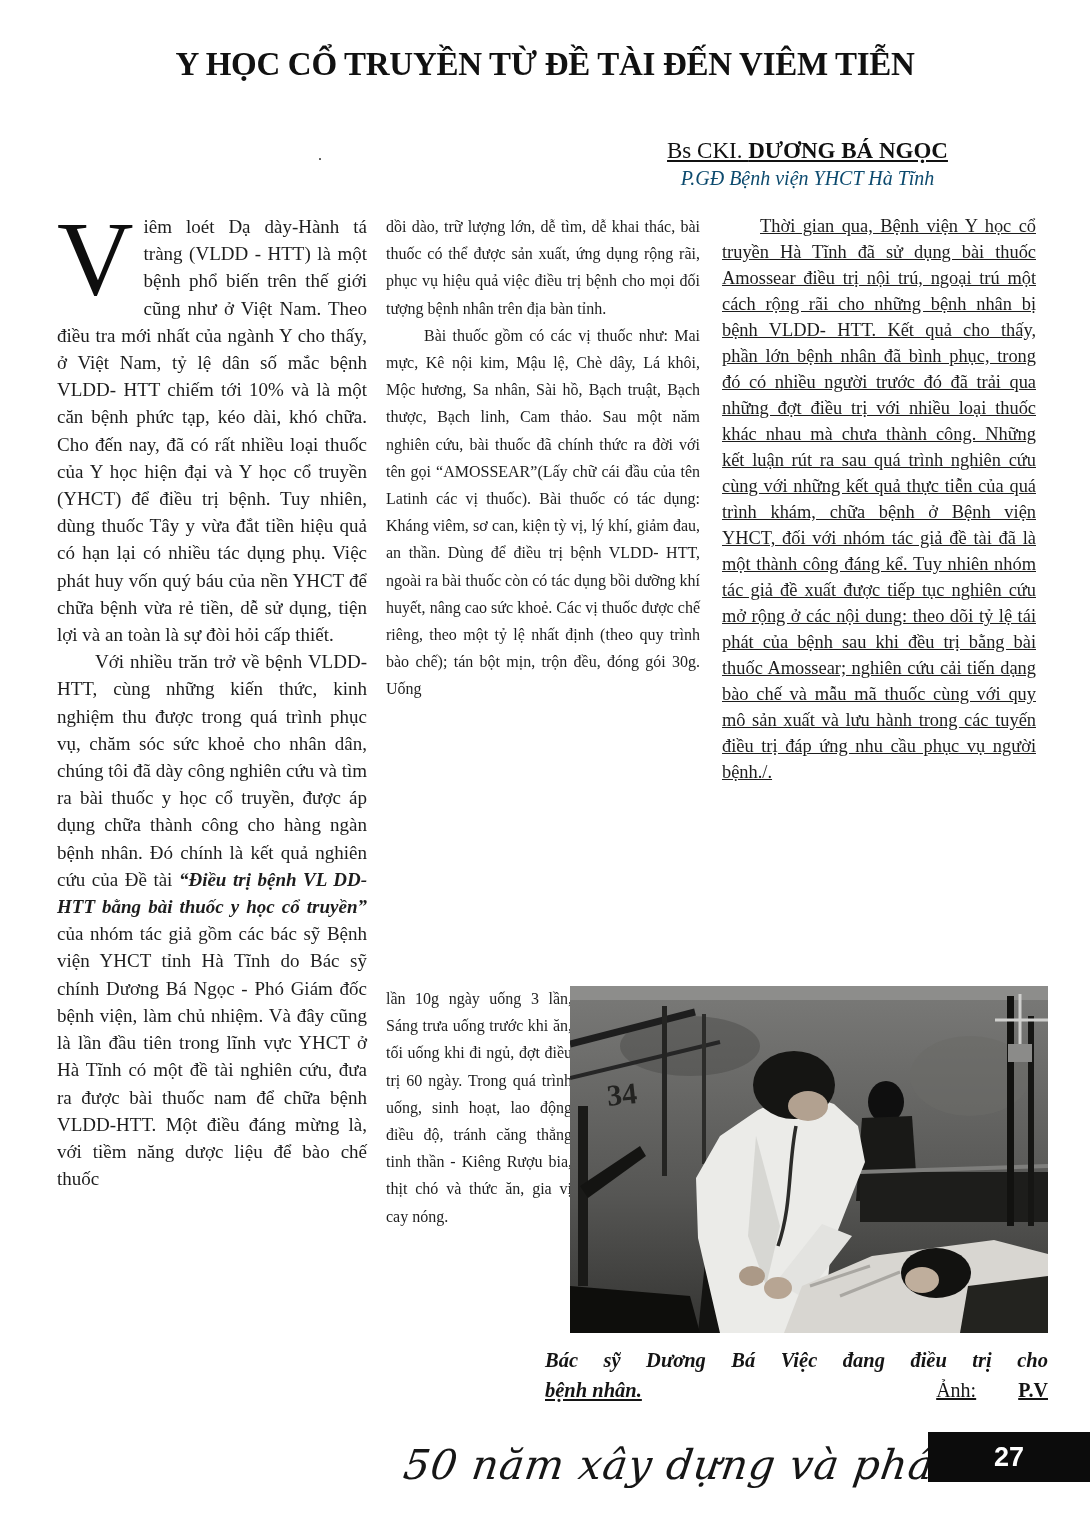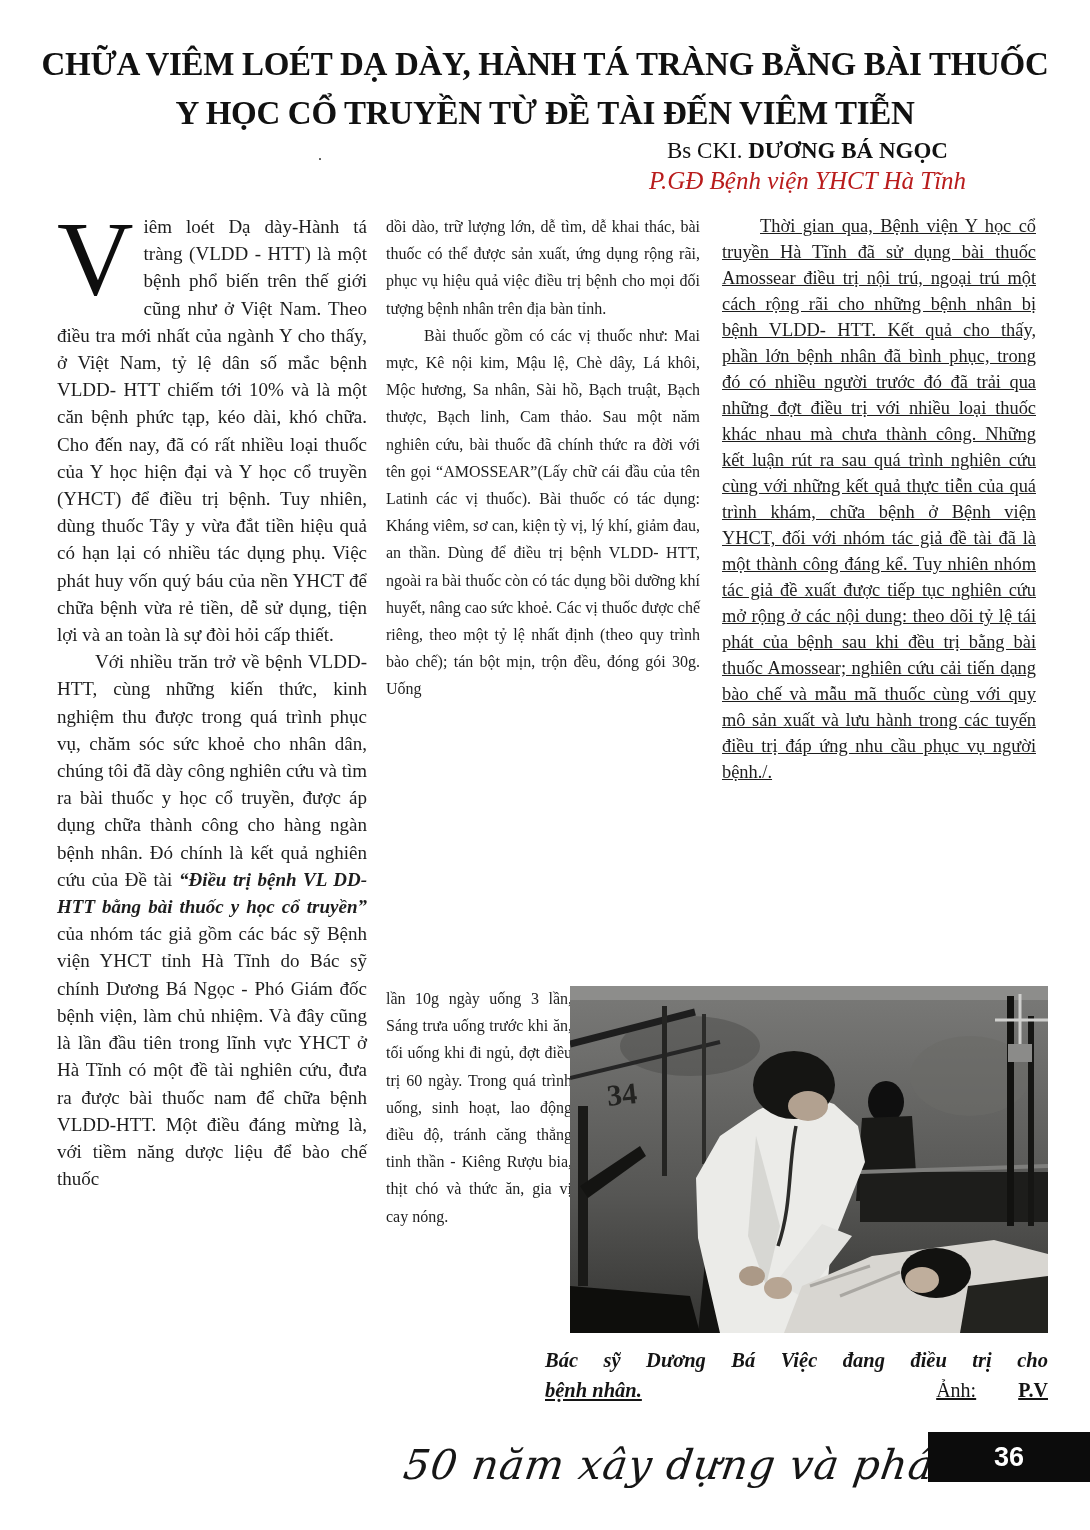--- a/index.html
+++ b/index.html
@@ -10,23 +10,23 @@
   }
   
   .title {
     position:absolute; top:40px; left:30px; right:30px; margin:0;
     text-align:center; font-weight:bold; font-size:33px; line-height:49px;
     letter-spacing:-0.3px; color:#111;
   }
   .title-line { display:block; }
   .scan-dot { position:absolute; left:318px; top:146px; font-size:16px; color:#333; }
   .byline { position:absolute; top:138px; left:600px; width:415px; text-align:center; }
-  .byline-name { font-size:23px; color:#111; }
+  .byline-name { font-size:23px; color:#111;text-decoration:underline; }
   .byline-name .bold { font-weight:bold; }
-  .byline-role { font-size:25px; font-style:italic; margin-top:3px; color:#b91c1c; }
+  .byline-role { font-size:20px; font-style:italic; margin-top:3px; color:#0c4a6e; }
   
   .col { position:absolute; top:213px; }
   .col1 { left:57px;  width:310px; font-size:19px;   line-height:27.2px; }
   .col2 { left:386px; width:314px; font-size:16px;   line-height:27.2px; }
   .col3 { left:722px; width:314px; font-size:18.4px; line-height:26px;text-decoration:underline; }
   .para { margin:0; text-align:justify; }
   .indent { text-indent:38px; }
   .dropcap {
     float:left; font-size:106px; line-height:80px; padding:6px 10px 0 0;
     font-weight:normal; color:#0e0e0e;
@@ -65,21 +65,20 @@
     color:#ffffff; font-family:"Liberation Sans", sans-serif;
     font-weight:bold; font-size:27px;
   }
 </style>
 </head>
 <body>
 
 <div class="page">
 
   <h1 class="title">
-    <span class="title-line">CHỮA VIÊM LOÉT DẠ DÀY, HÀNH TÁ TRÀNG BẰNG BÀI THUỐC</span>
     <span class="title-line">Y HỌC CỔ TRUYỀN TỪ ĐỀ TÀI ĐẾN VIÊM TIỄN</span>
   </h1>
   <span class="scan-dot">.</span>
 
   <div class="byline">
     <div class="byline-name">
       <span>Bs CKI. </span><span class="bold">DƯƠNG BÁ NGỌC</span>
     </div>
     <div class="byline-role">P.GĐ Bệnh viện YHCT Hà Tĩnh</div>
   </div>
@@ -171,16 +170,16 @@
     <div class="caption-line2">
       <span>bệnh nhân.</span>
       <span class="credit">
         <span class="credit-label">Ảnh:</span><span class="credit-name">P.V</span>
       </span>
     </div>
   </div>
 
   <div class="footer-slogan">50 năm xây dựng và phát triển</div>
   <div class="page-number-box">
-    <span>36</span>
+    <span>27</span>
   </div>
 
 </div>
 
 </body></html>

